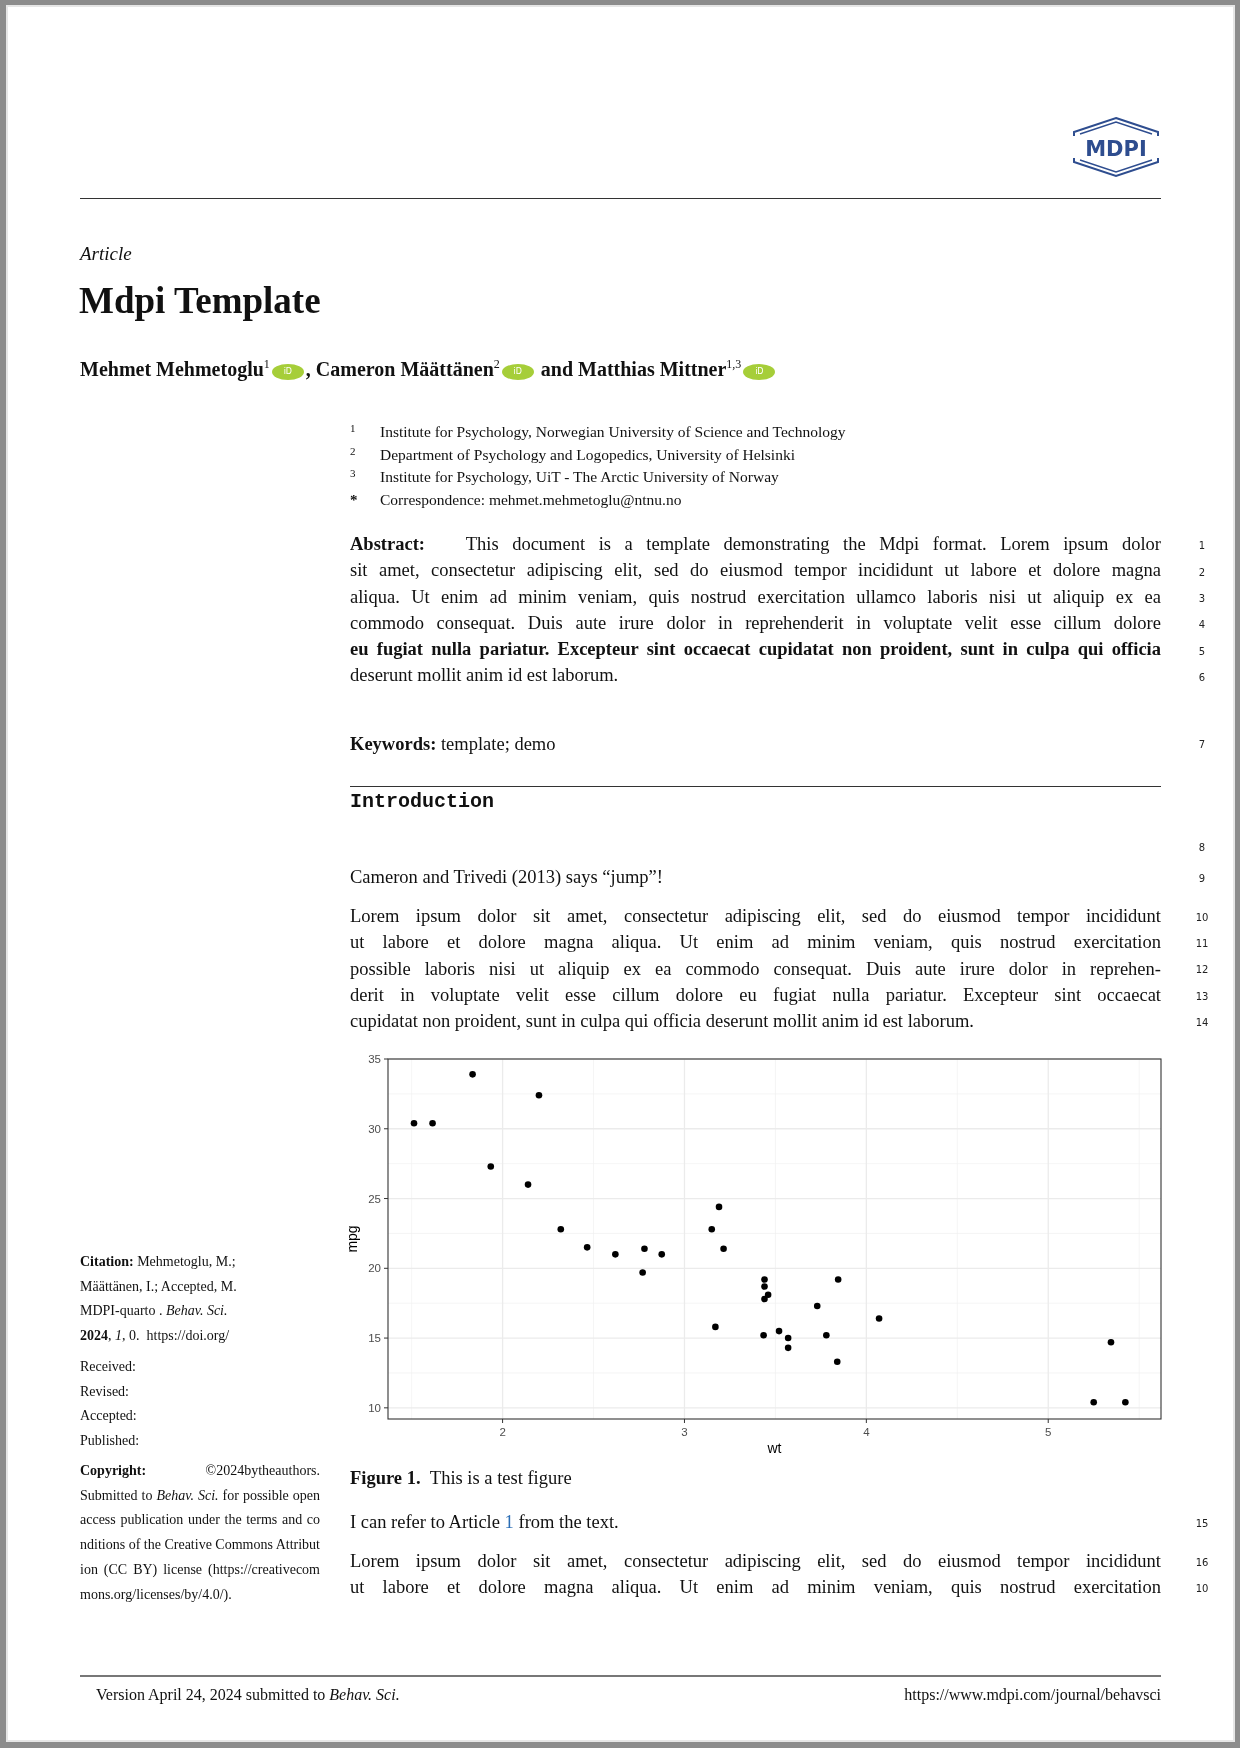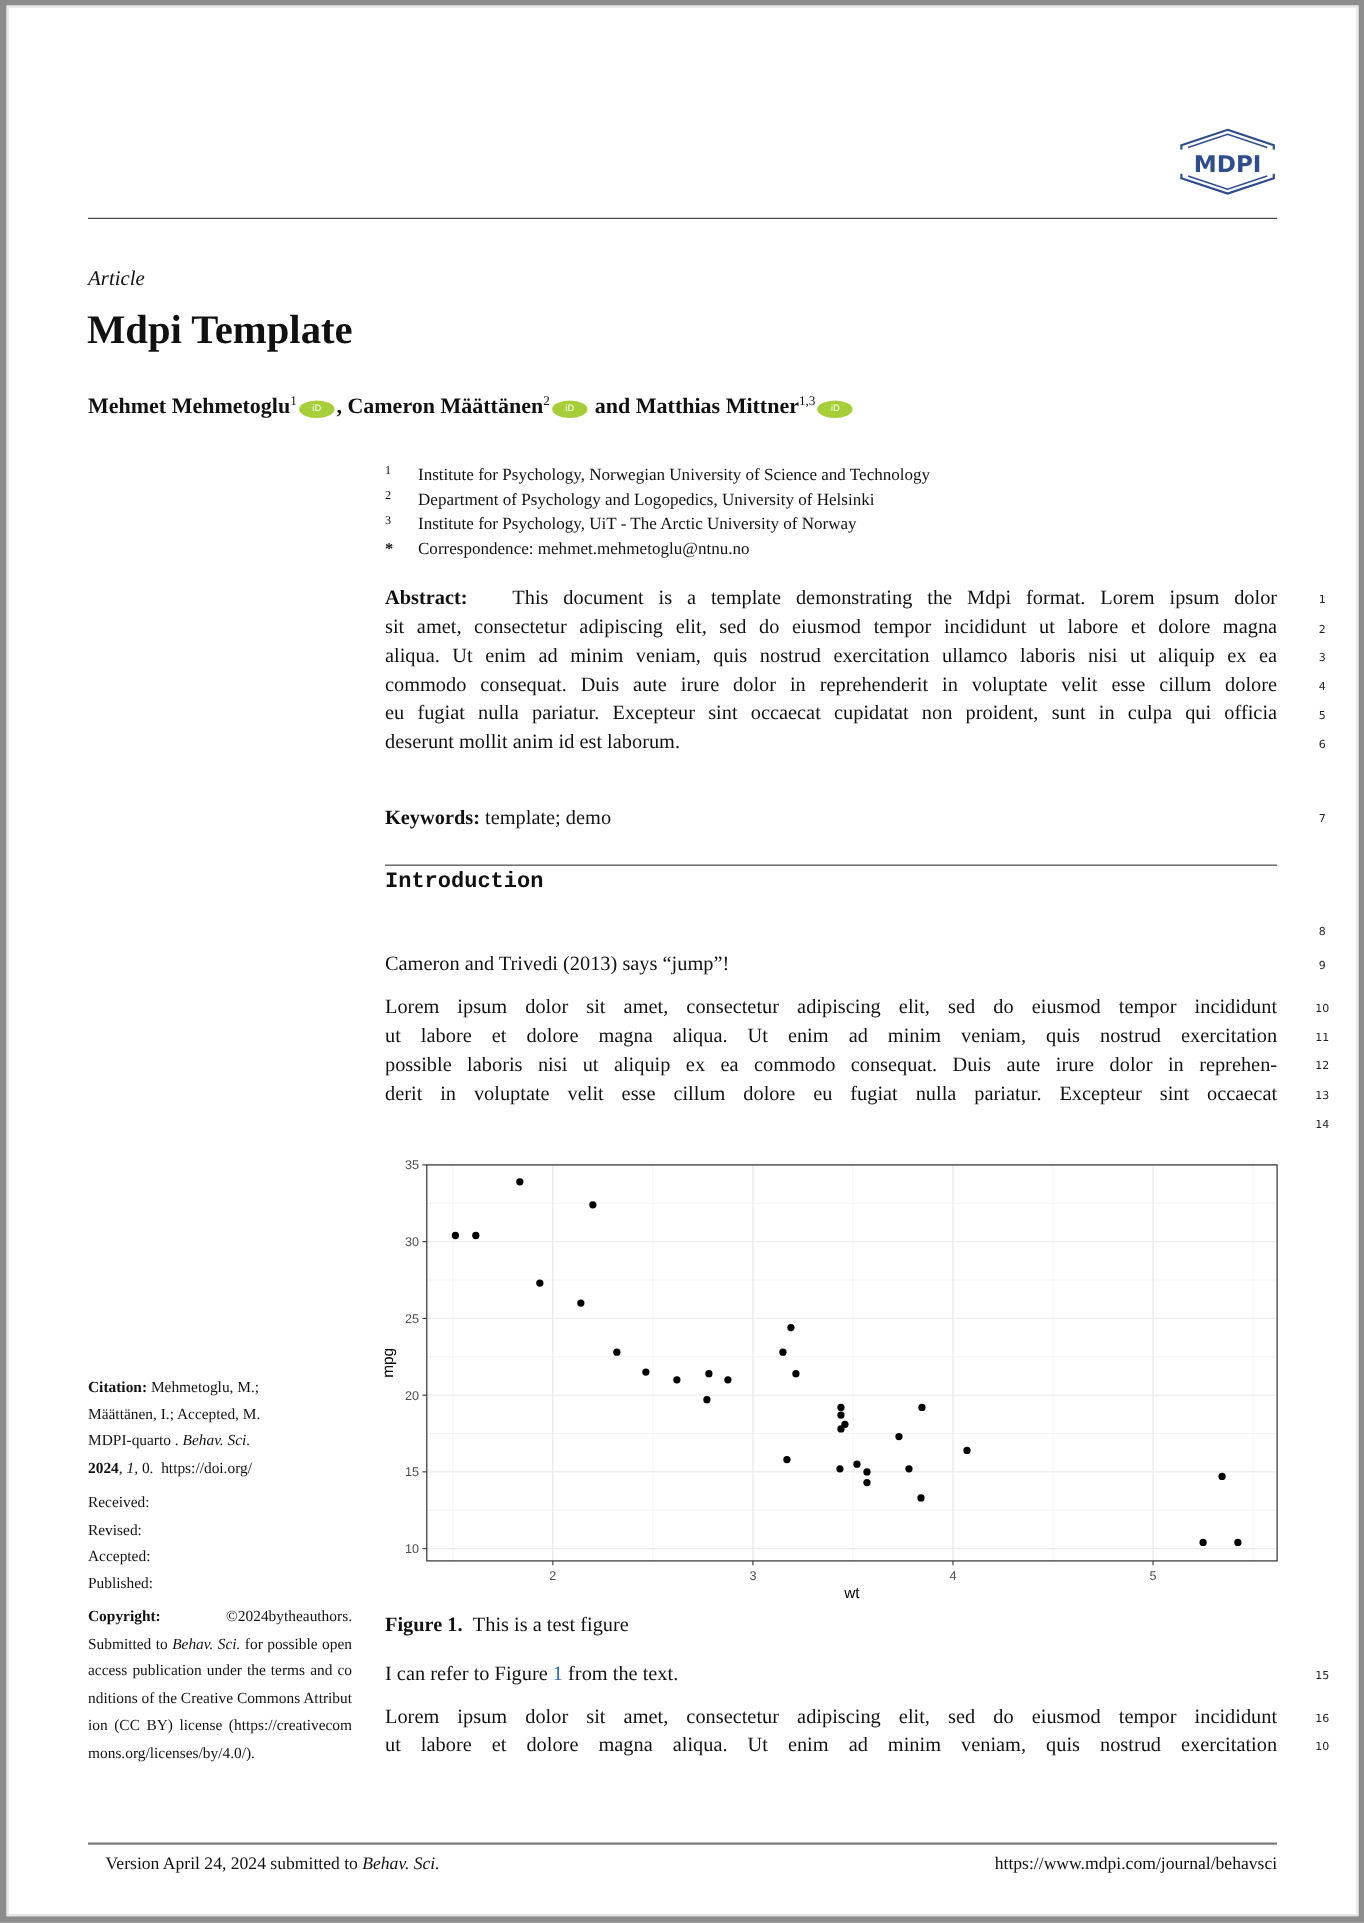--- a/index.html
+++ b/index.html
@@ -61,41 +61,42 @@
   <div class="affil"><span class="mark">2</span><span>Department of Psychology and Logopedics, University of Helsinki</span></div>
   <div class="affil"><span class="mark">3</span><span>Institute for Psychology, UiT - The Arctic University of Norway</span></div>
   <div class="affil"><span class="mark star">*</span><span>Correspondence: mehmet.mehmetoglu@ntnu.no</span></div>
 </div>
 
 <div class="body-text" style="top:531px;">
   <div style="text-align-last:justify;"><b>Abstract:</b>&nbsp;&nbsp;&nbsp;<span>This document is a template demonstrating the Mdpi format.  Lorem ipsum dolor</span></div>
   <div style="text-align-last:justify;">sit amet, consectetur adipiscing elit, sed do eiusmod tempor incididunt ut labore et dolore magna</div>
   <div style="text-align-last:justify;">aliqua. Ut enim ad minim veniam, quis nostrud exercitation ullamco laboris nisi ut aliquip ex ea</div>
   <div style="text-align-last:justify;">commodo consequat.  Duis aute irure dolor in reprehenderit in voluptate velit esse cillum dolore</div>
-  <div style="text-align-last:justify;">eu fugiat nulla pariatur. Excepteur sint occaecat cupidatat non proident, sunt in culpa qui officia</div>
+  <div style="text-align-last:justify;font-weight:bold;">eu fugiat nulla pariatur. Excepteur sint occaecat cupidatat non proident, sunt in culpa qui officia</div>
   <div>deserunt mollit anim id est laborum.</div>
 </div>
 
 <div class="body-text" style="top:731px;">
   <b>Keywords:</b>&nbsp;<span>template; demo</span>
 </div>
 
 <div class="rule" style="left:350px; top:786px; width:811px;"></div>
 
 <div class="section-head">Introduction</div>
 
 <div class="body-text" style="top:864px;">
   <div>Cameron and Trivedi (2013) says “jump”!</div>
 </div>
 
 <div class="body-text" style="top:903px;">
   <div style="text-align-last:justify;">Lorem ipsum dolor sit amet, consectetur adipiscing elit, sed do eiusmod tempor incididunt</div>
   <div style="text-align-last:justify;">ut labore et dolore magna aliqua.  Ut enim ad minim veniam, quis nostrud exercitation</div>
   <div style="text-align-last:justify;">possible laboris nisi ut aliquip ex ea commodo consequat. Duis aute irure dolor in reprehen-</div>
   <div style="text-align-last:justify;">derit in voluptate velit esse cillum dolore eu fugiat nulla pariatur. Excepteur sint occaecat</div>
+  <div>cupidatat non proident, sunt in culpa qui officia deserunt mollit anim id est laborum.</div>
 </div>
 
 <div class="chart-wrap">
   <svg id="chart" width="830" height="410">
       <rect x="48" y="9" width="773" height="360" fill="#fff"></rect>
       <line x1="71.64470588235292" x2="71.64470588235292" y1="9" y2="369" stroke="#f0f0f0" stroke-width="0.7"></line>
       <line x1="253.52705882352942" x2="253.52705882352942" y1="9" y2="369" stroke="#f0f0f0" stroke-width="0.7"></line>
       <line x1="435.40941176470585" x2="435.40941176470585" y1="9" y2="369" stroke="#f0f0f0" stroke-width="0.7"></line>
       <line x1="617.2917647058823" x2="617.2917647058823" y1="9" y2="369" stroke="#f0f0f0" stroke-width="0.7"></line>
       <line x1="799.1741176470588" x2="799.1741176470588" y1="9" y2="369" stroke="#f0f0f0" stroke-width="0.7"></line>
@@ -170,21 +171,21 @@
       <circle cx="448.14117647058816" cy="288.06976744186045" r="3.3" fill="#000"></circle>
       <circle cx="304.45411764705875" cy="198.76744186046514" r="3.3" fill="#000"></circle>
     </svg>
 </div>
 
 <div class="caption">
   <b>Figure 1.</b>&nbsp;&nbsp;<span>This is a test figure</span>
 </div>
 
 <div class="body-text" style="top:1509px;">
-  <span style="white-space:pre">I can refer to Figure </span><span class="link">1</span><span style="white-space:pre"> from the text.</span>
+  <span style="white-space:pre">I can refer to Article </span><span class="link">1</span><span style="white-space:pre"> from the text.</span>
 </div>
 
 <div class="body-text" style="top:1548px;">
   <div style="text-align-last:justify;">Lorem ipsum dolor sit amet, consectetur adipiscing elit, sed do eiusmod tempor incididunt</div>
   <div style="text-align-last:justify;">ut labore et dolore magna aliqua.  Ut enim ad minim veniam, quis nostrud exercitation</div>
 </div>
 
 <div>
   <div class="lineno" style="top:540px;">1</div>
   <div class="lineno" style="top:567px;">2</div>

